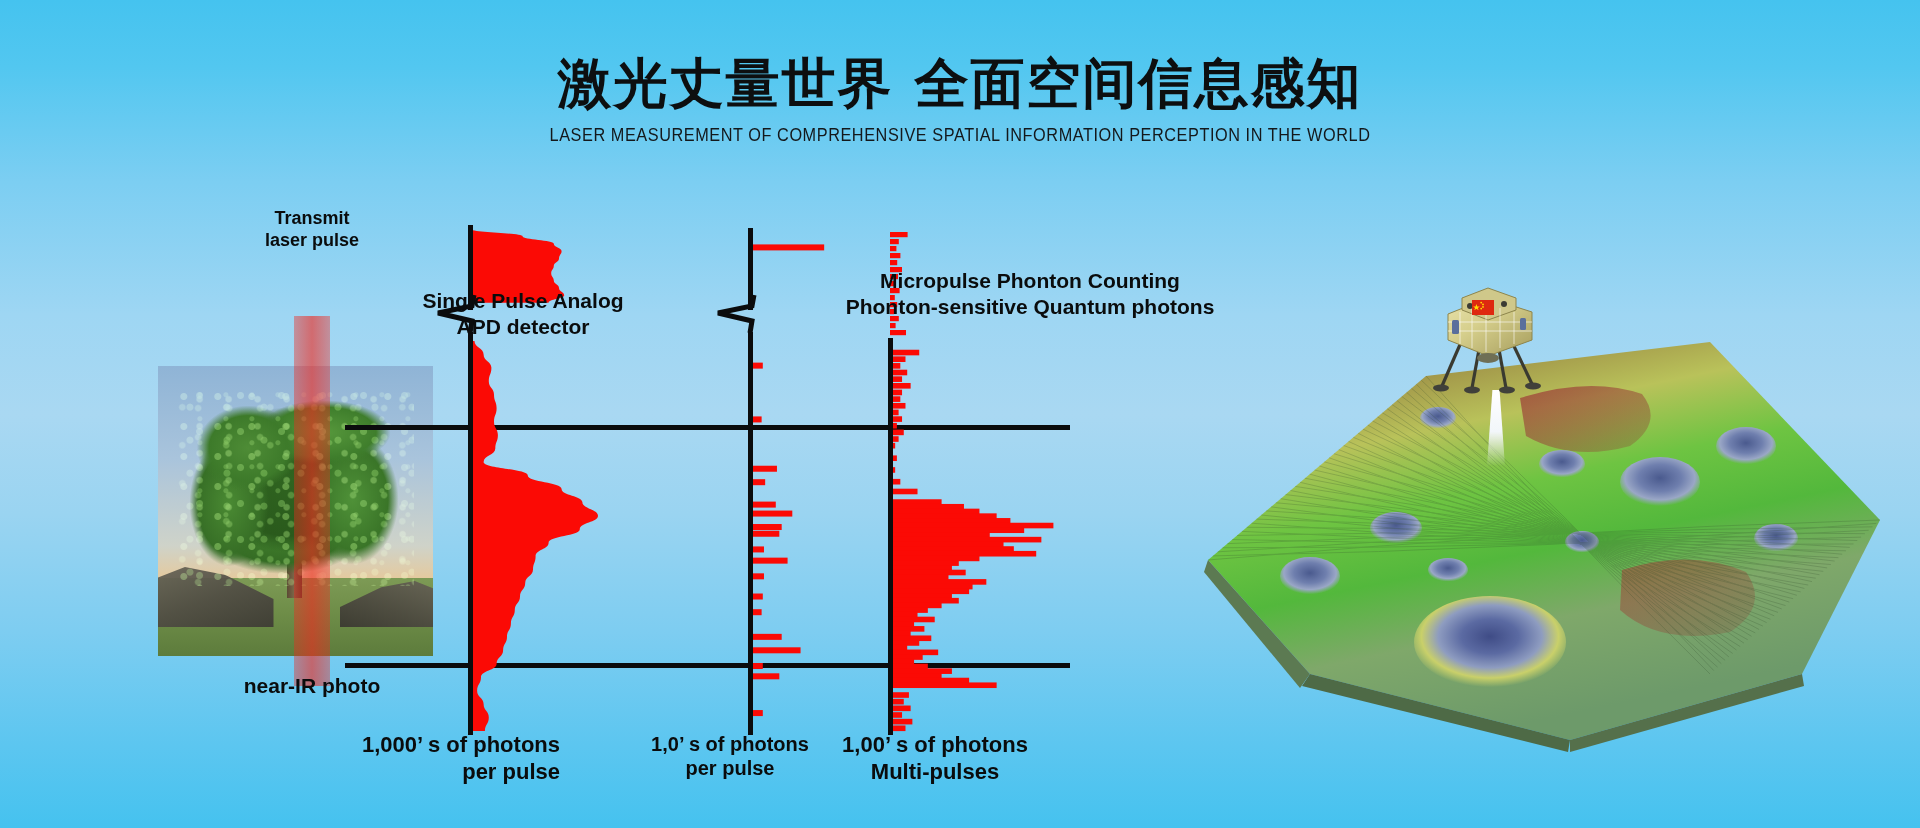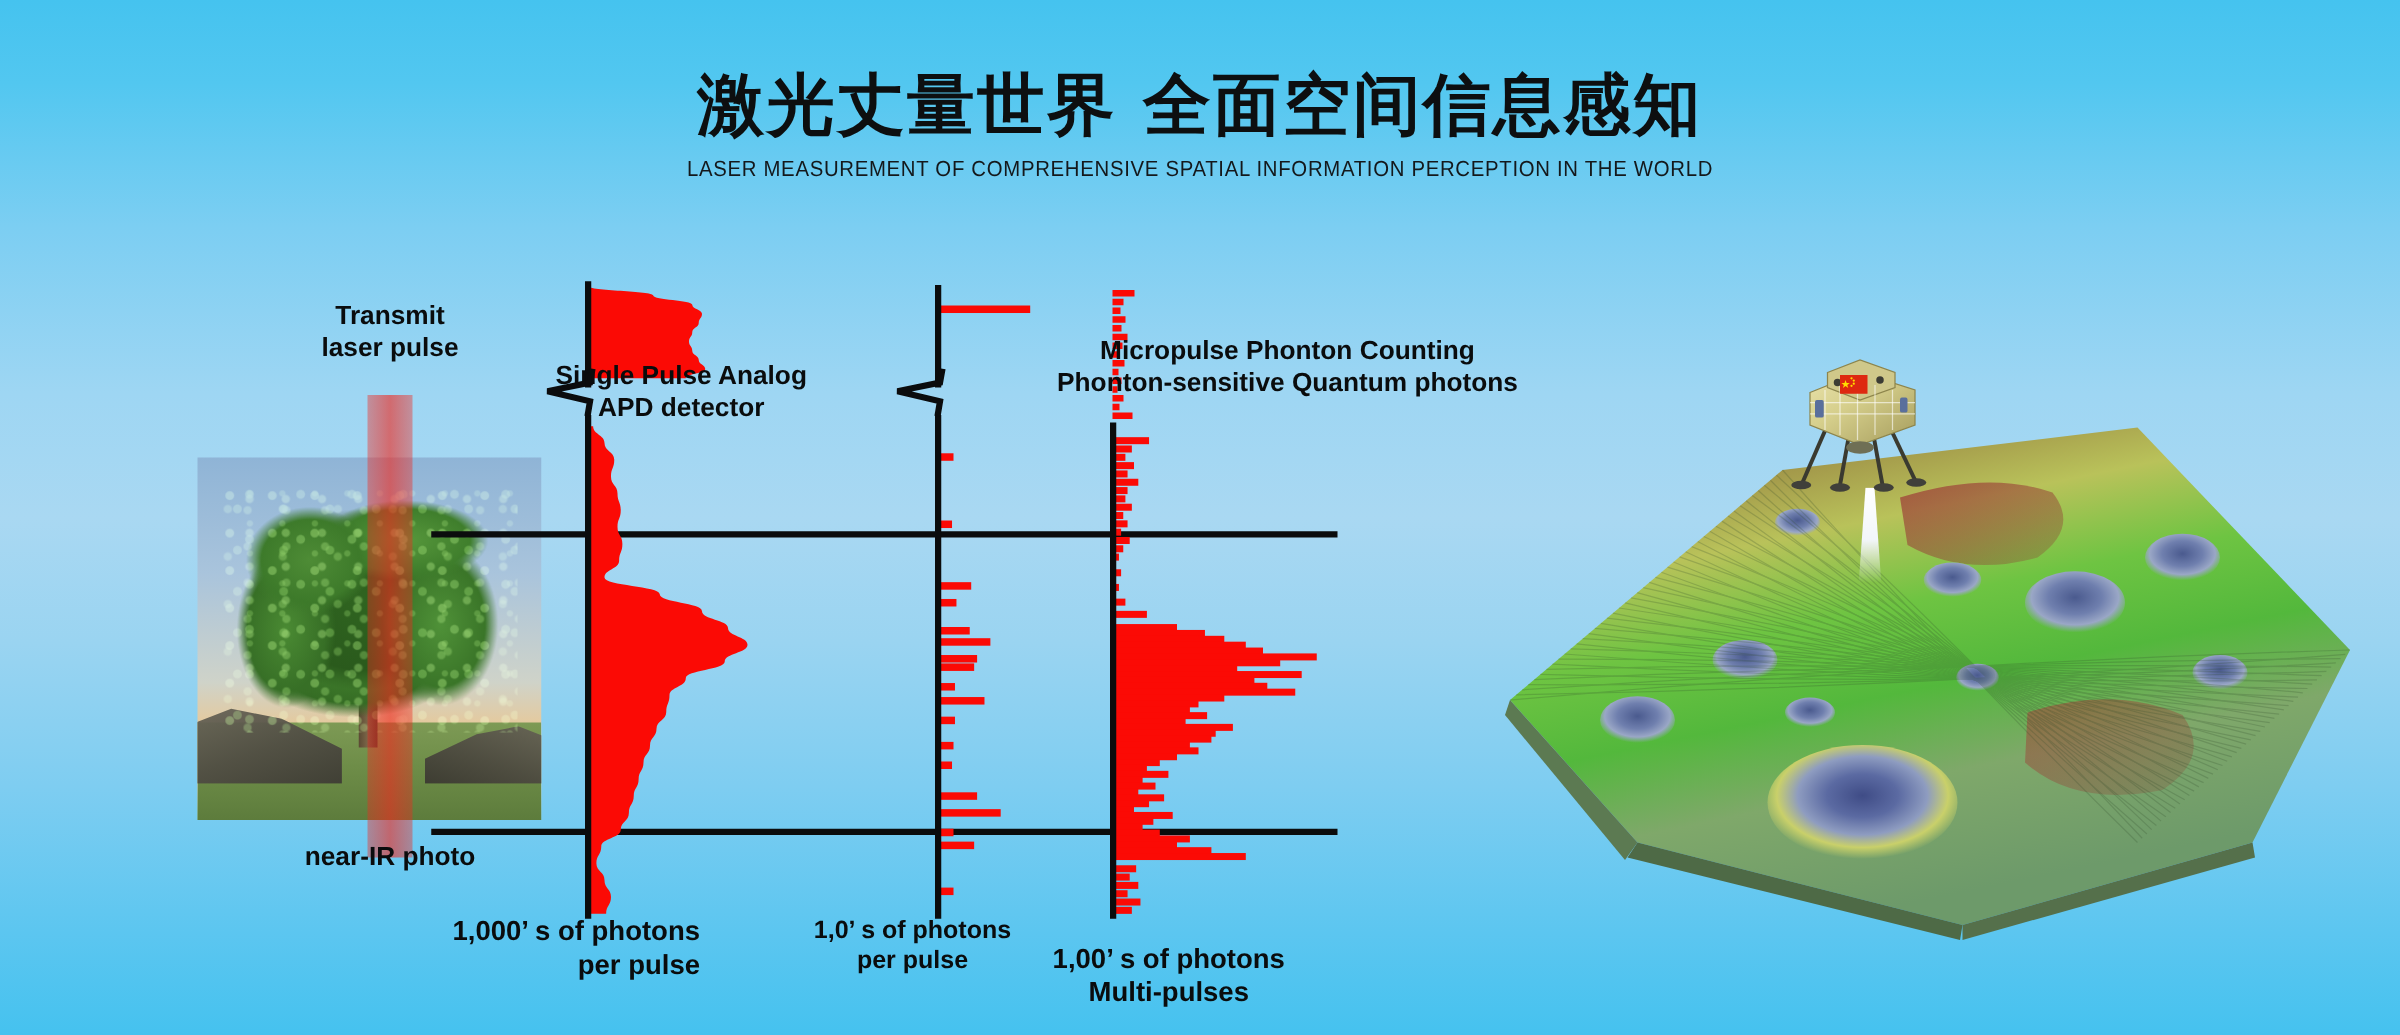--- a/index.html
+++ b/index.html
@@ -110,27 +110,27 @@
   
   .brk{ position:absolute; width:46px; height:42px; }
   .brk svg{ display:block; }
 
   
   .lbl{
     position:absolute; color:#0a0c0d; font-weight:700;
     font-family:"Liberation Sans",sans-serif; line-height:1.22;
     text-align:center; white-space:pre-line;
   }
-  .lbl-transmit{ left:222px; top:240px; width:180px; font-size:21px; }
+  .lbl-transmit{ left:222px; top:208px; width:180px; font-size:18px; }
   .lbl-nearir{  left:212px; top:673px; width:200px; font-size:21px;text-align:center; }
-  .lbl-apd{     left:395px; top:288px; width:300px; font-size:21px; }
+  .lbl-apd{     left:373px; top:288px; width:300px; font-size:21px; }
   .lbl-micro{   left:790px; top:268px; width:480px; font-size:21px; }
   .lbl-b1{ left:300px; top:732px; width:260px; font-size:22px;text-align:right; }
   .lbl-b2{ left:630px; top:732px; width:200px; font-size:20px; }
-  .lbl-b3{ left:820px; top:732px; width:230px; font-size:22px;margin-top:22px; }
+  .lbl-b3{ left:820px; top:732px; width:230px; font-size:22px; }
 
   
   .terrain-wrap{ position:absolute; left:1190px; top:270px; width:700px; height:490px; }
   .lander{ position:absolute; left:1428px; top:284px; width:130px; height:120px; }
   .plume{
     position:absolute; left:1487px; top:390px; width:18px; height:76px;
     background:linear-gradient(180deg,#ffffff,#f2f6fa 55%, rgba(235,243,250,0));
     clip-path:polygon(30% 0,70% 0,100% 100%,0 100%);
     filter:blur(.6px);
   }

